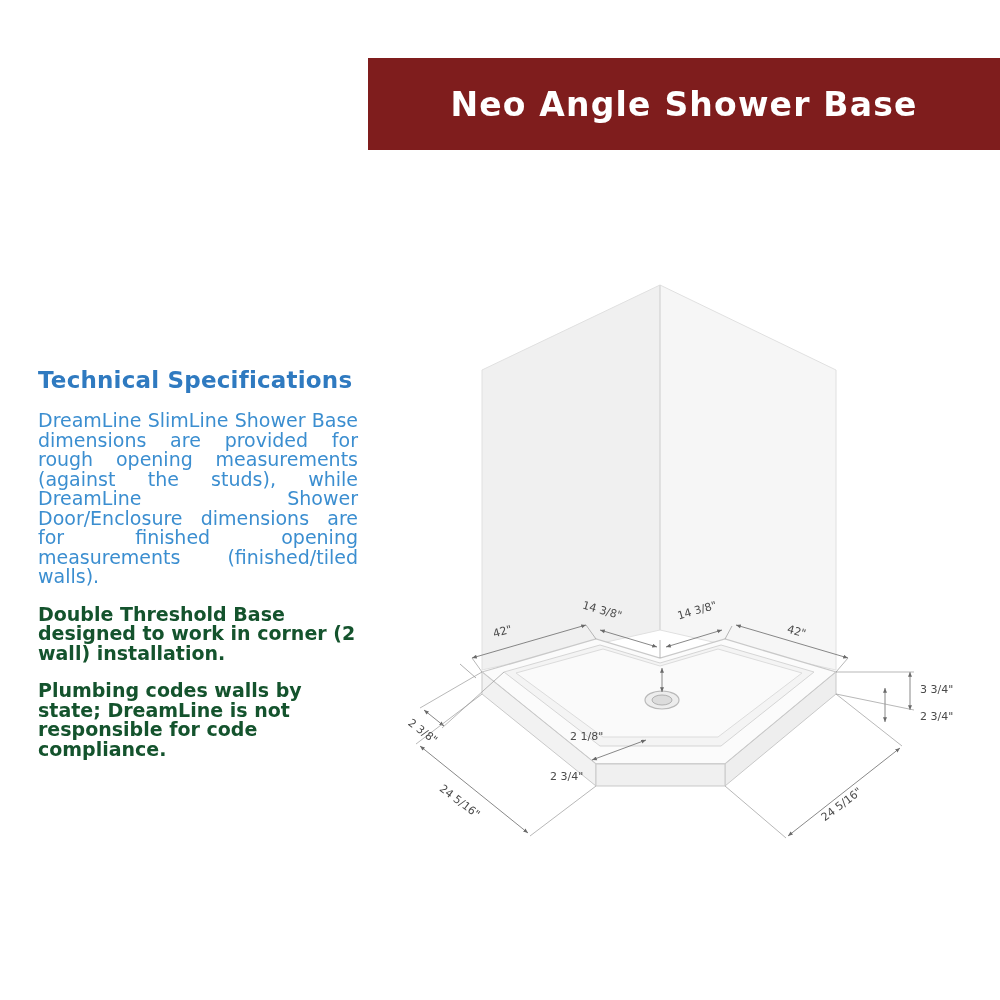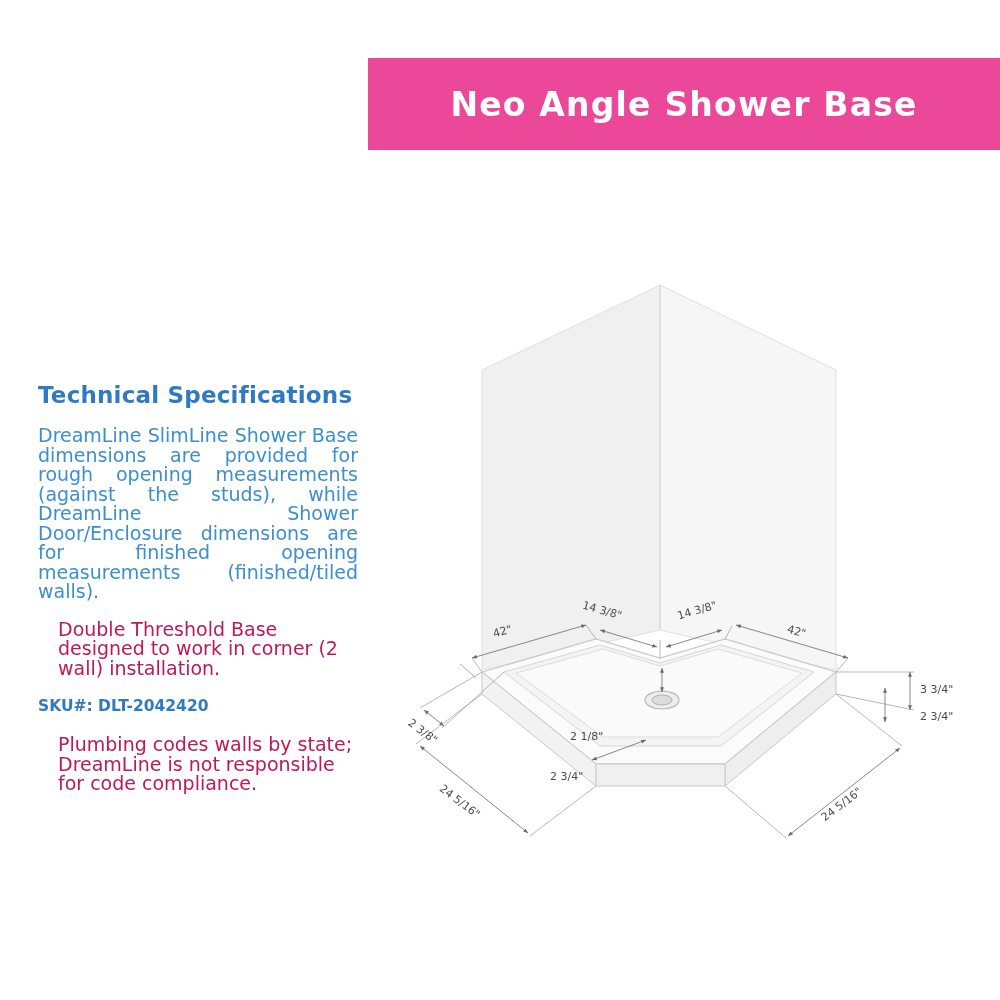--- a/index.html
+++ b/index.html
@@ -22,62 +22,61 @@
     background: #ffffff;
   }
 
   
   .header-banner {
     position: absolute;
     left: 368px;
     top: 58px;
     width: 632px;
     height: 92px;
-    background: #ec4899;
+    background: #7f1d1d;
     display: flex;
     align-items: center;
     justify-content: center;
   }
   .header-title {
     color: #ffffff;
     font-size: 33px;
     font-weight: bold;
     letter-spacing: 1.2px;
     font-family: "DejaVu Sans", sans-serif;
     white-space: nowrap;
   }
 
   
   .spec-col {
     position: absolute;
     left: 38px;
-    top: 382px;
+    top: 367px;
     width: 320px;
   }
   .spec-heading {
     color: #2f7ac0;
     font-size: 23px;
     font-weight: bold;
     letter-spacing: 0.2px;
     margin-bottom: 18px;
     font-family: "DejaVu Sans", sans-serif;
   }
   .spec-para {
     color: #3b8ed0;
     font-size: 19px;
     line-height: 19.5px;
     text-align: justify;
     margin-bottom: 18px;
     font-family: "DejaVu Sans", sans-serif;
   }
   .spec-para.bold {
-    font-weight: normal;
-    color: #be185d;
+    font-weight: bold;
+    color: #14532d;
     text-align: left;
-    margin-left: 20px;
   }
   .spec-sku {
     color: #2f7ac0;
     font-size: 15.5px;
     font-weight: bold;
     line-height: 21px;
     margin-bottom: 18px;
     font-family: "DejaVu Sans", sans-serif;
   }
 
@@ -105,21 +104,20 @@
 <div class="page">
 
   <div class="header-banner">
     <div class="header-title">Neo Angle Shower Base</div>
   </div>
 
   <div class="spec-col">
     <div class="spec-heading">Technical Specifications</div>
     <div class="spec-para">DreamLine SlimLine Shower Base dimensions are provided for rough opening measurements (against the studs), while DreamLine Shower Door/Enclosure dimensions are for finished opening measurements (finished/tiled walls).</div>
     <div class="spec-para bold">Double Threshold Base designed to work in corner (2 wall) installation.</div>
-    <div class="spec-sku">SKU#: DLT-2042420</div>
     <div class="spec-para bold">Plumbing codes walls by state; DreamLine is not responsible for code compliance.</div>
   </div>
 
   <div class="drawing">
     <svg width="620" height="640" viewBox="0 0 620 640" xmlns="http://www.w3.org/2000/svg">
       <defs>
         <marker id="arrow" markerWidth="7" markerHeight="7" refX="6" refY="2.5" orient="auto">
           <path d="M0,0 L6,2.5 L0,5 z" fill="#6a6a6a"></path>
         </marker>
         <marker id="arrowrev" markerWidth="7" markerHeight="7" refX="0" refY="2.5" orient="auto">

